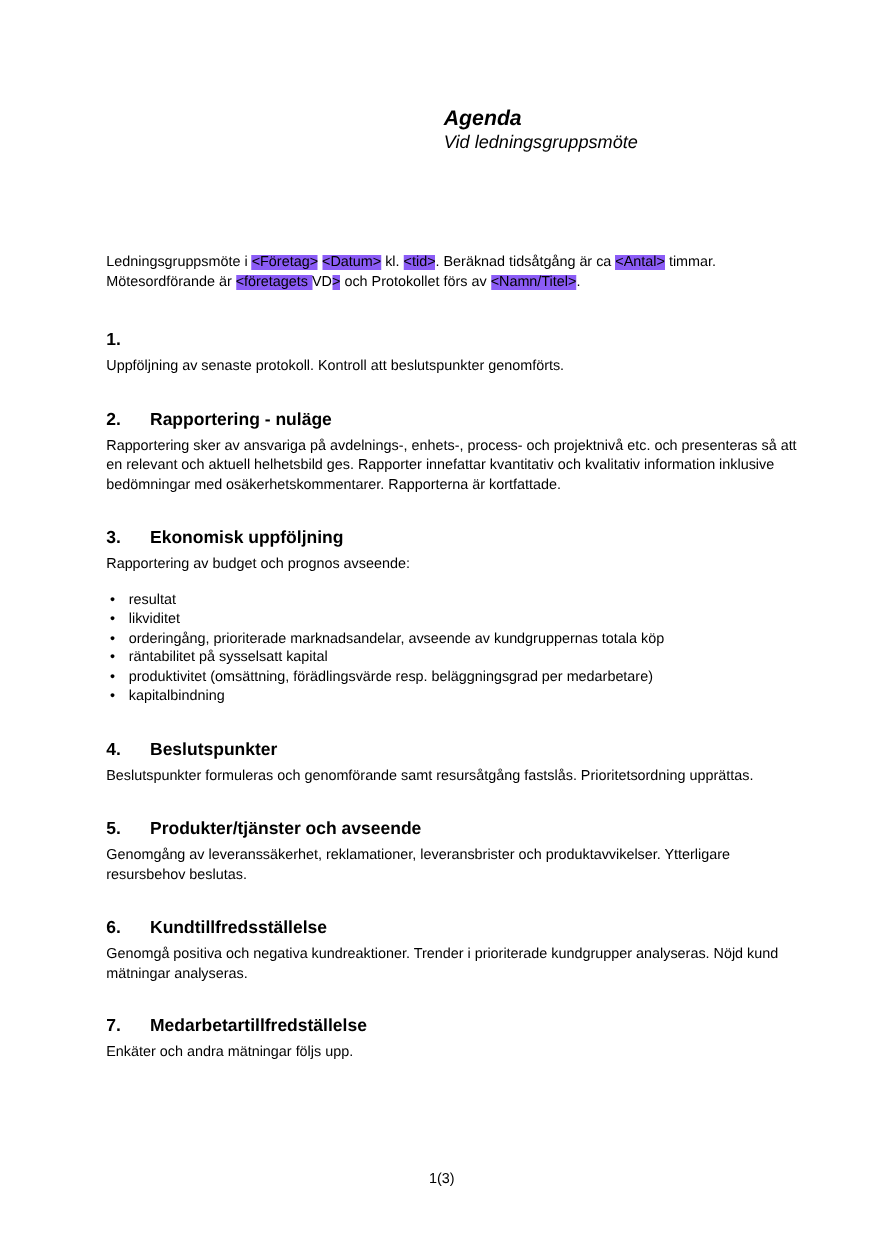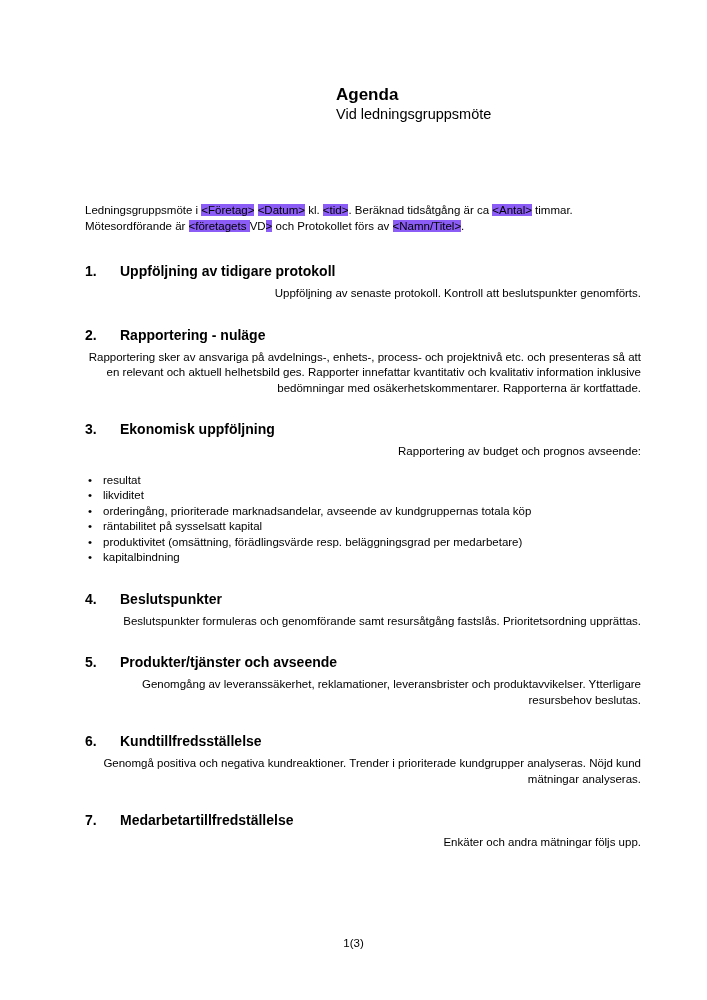--- a/index.html
+++ b/index.html
@@ -5,21 +5,21 @@
   html, body { margin: 0; padding: 0; background: #ffffff; }
   .page {
     position: relative;
     width: 707px;
     height: 1000px;
     background: #ffffff;
     color: #000000;
     font-family: "Liberation Sans", sans-serif;
     overflow: hidden;
   }
-  .title-block { position: absolute; left: 336px; top: 85px; }
+  .title-block { position: absolute; left: 355px; top: 85px; font-style: italic; }
   .doc-title { margin: 0; font-size: 17px; font-weight: bold; line-height: 20px; }
   .doc-subtitle { margin: 0; font-size: 14.5px; font-weight: normal; line-height: 18px; }
 
   .doc-body { position: absolute; left: 85px; top: 203px; width: 556px; }
 
   .intro-line {
     margin: 0;
     font-size: 11.5px;
     line-height: 15.5px;
     white-space: pre-wrap;
@@ -30,21 +30,21 @@
   .section { margin-top: 24px; }
   .section:first-child { margin-top: 0; }
   .section-heading {
     margin: 0 0 6px 0;
     font-size: 14px;
     font-weight: bold;
     line-height: 18px;
     display: flex;
   }
   .section-number { flex: 0 0 35px; width: 35px; }
-  .section-body { margin: 0; font-size: 11.5px; line-height: 15.5px; text-align: right; }
+  .section-body { margin: 0; font-size: 11.5px; line-height: 15.5px; }
 
   .bullets { list-style: none; margin: 13px 0 0 0; padding: 0; font-size: 11.5px; }
   .bullets li { position: relative; padding-left: 18px; line-height: 15.5px; }
   .bullets li::before { content: "\2022"; position: absolute; left: 3px; top: 0; }
 
   .page-footer {
     position: absolute;
     top: 936px;
     left: 0;
     width: 707px;
@@ -68,21 +68,20 @@
     <div>
       <p class="intro-line"><span>Ledningsgruppsmöte i </span><span class="hl">&lt;Företag&gt;</span><span> </span><span class="hl">&lt;Datum&gt;</span><span> kl. </span><span class="hl">&lt;tid&gt;</span><span>. Beräknad tidsåtgång är ca </span><span class="hl">&lt;Antal&gt;</span><span> timmar.</span></p>
       <p class="intro-line"><span>Mötesordförande är </span><span class="hl">&lt;företagets </span><span>VD</span><span class="hl">&gt;</span><span> och Protokollet förs av </span><span class="hl">&lt;Namn/Titel&gt;</span><span>.</span></p>
     </div>
 
     <div class="sections-wrap">
 
       <div class="section">
         <h2 class="section-heading">
           <span class="section-number">1.</span>
-          <span class="section-title">Uppföljning av tidigare protokoll</span>
         </h2>
         <p class="section-body">Uppföljning av senaste protokoll. Kontroll att beslutspunkter genomförts.</p>
       </div>
 
       <div class="section">
         <h2 class="section-heading">
           <span class="section-number">2.</span>
           <span class="section-title">Rapportering - nuläge</span>
         </h2>
         <p class="section-body">Rapportering sker av ansvariga på avdelnings-, enhets-, process- och projektnivå etc. och presenteras så att en relevant och aktuell helhetsbild ges. Rapporter innefattar kvantitativ och kvalitativ information inklusive bedömningar med osäkerhetskommentarer. Rapporterna är kortfattade.</p>

